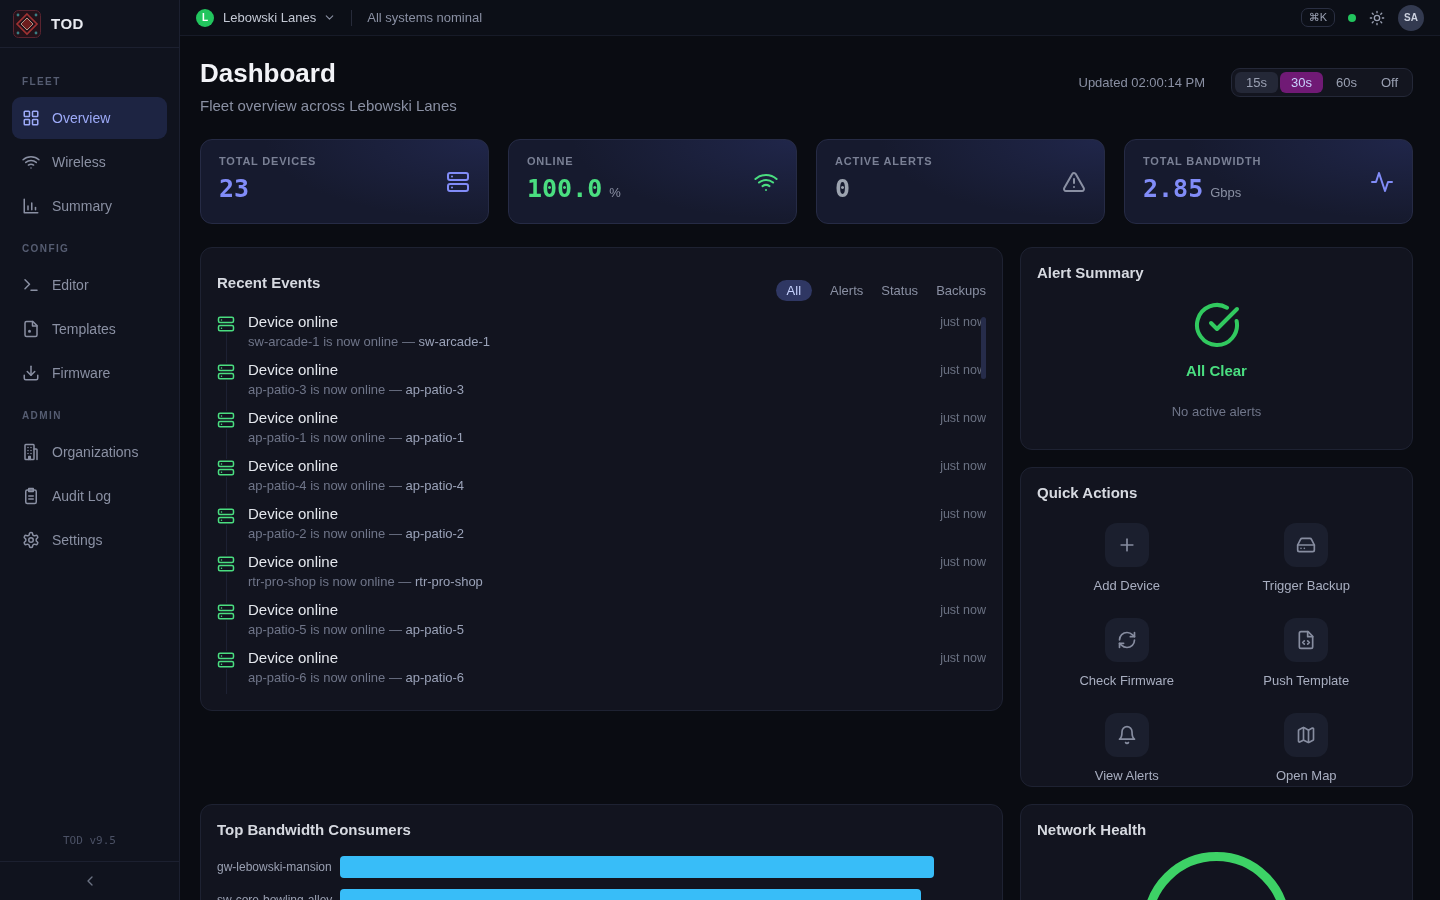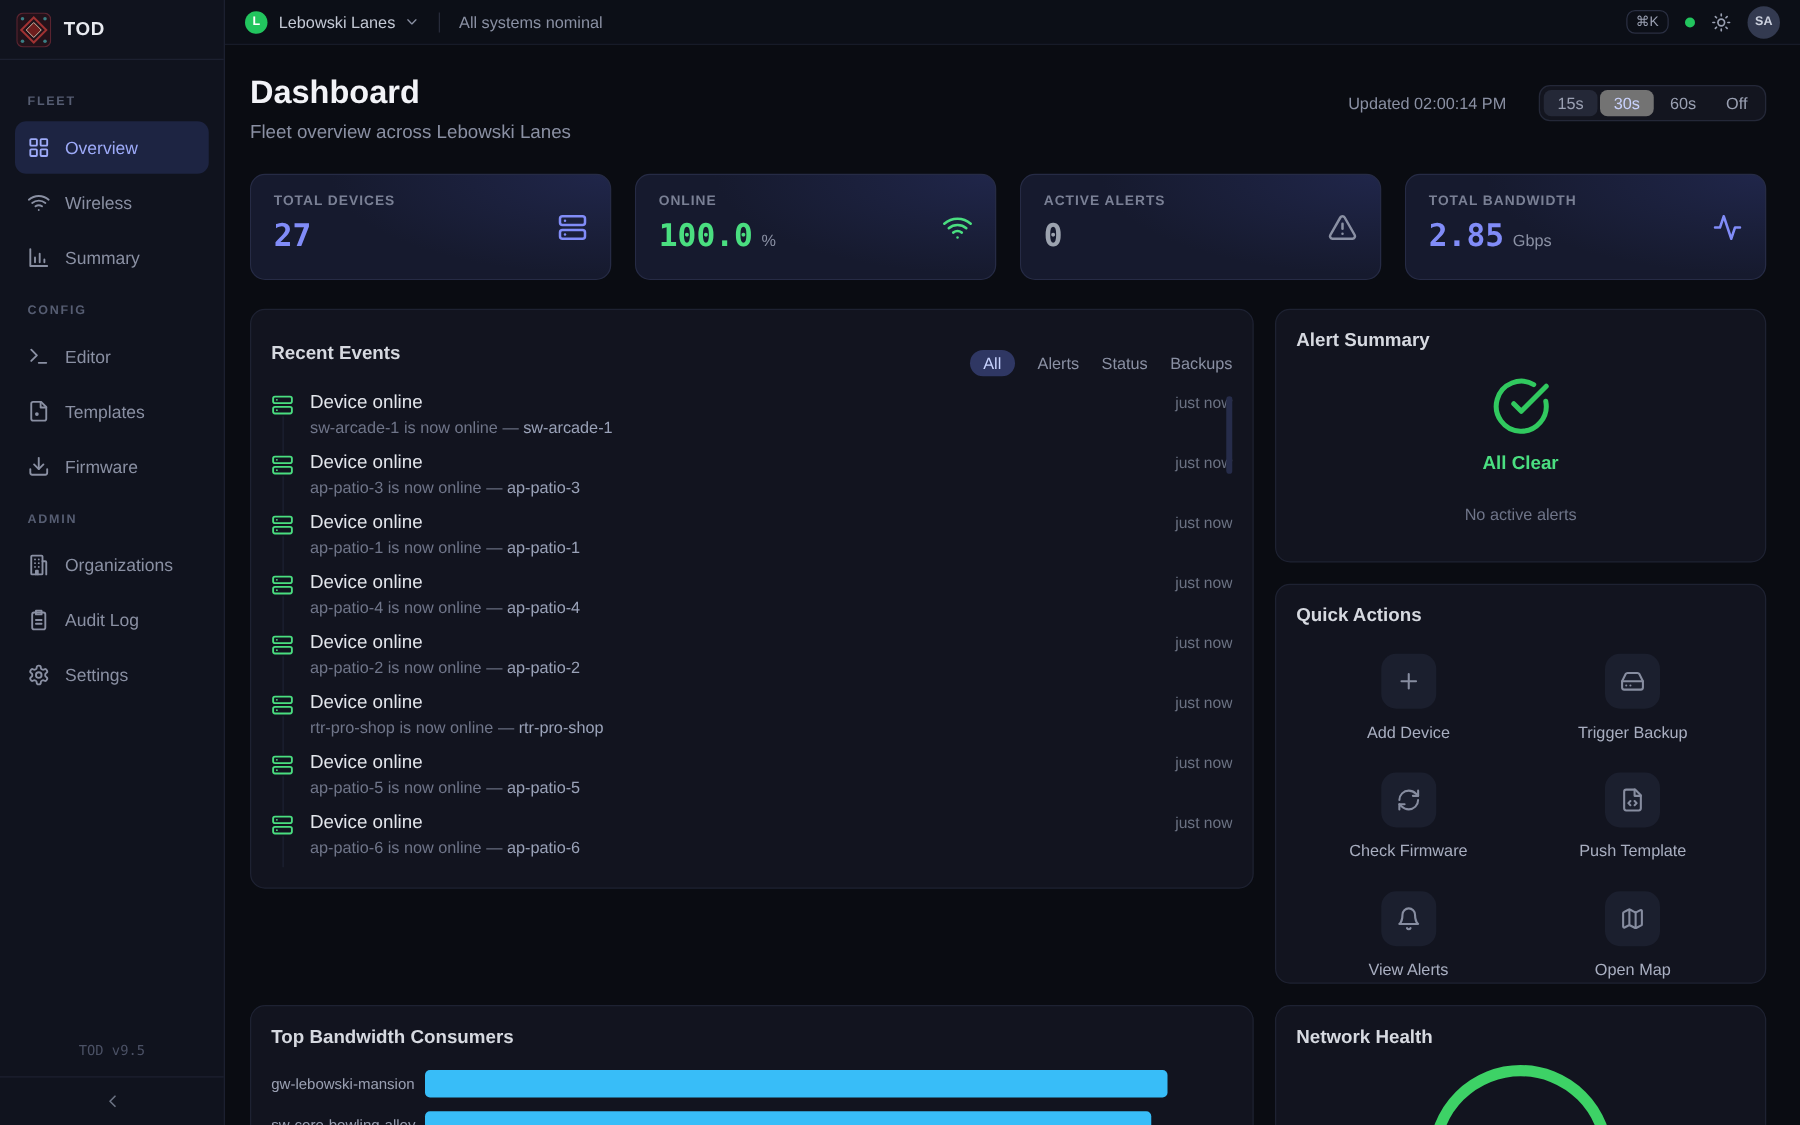--- a/index.html
+++ b/index.html
@@ -51,21 +51,21 @@
   .content { flex:1; padding:0 27px 0 20px; overflow:hidden; }
 
   .page-header { display:flex; justify-content:space-between; align-items:flex-start; margin-top:22px; }
   .page-title { font-size:26px; font-weight:bold; color:#f2f3f7; }
   .page-subtitle { font-size:15px; color:#8a90a3; margin-top:8px; }
   .header-right { display:flex; align-items:center; gap:26px; margin-top:10px; }
   .updated { font-size:13px; color:#8a90a3; }
   .seg { display:inline-flex; background:#13151f; border:1px solid #242838; border-radius:9px; padding:3px; gap:2px; }
   .seg button { border:none; background:transparent; color:#9aa0b2; font-size:13px; font-family:inherit; padding:3px 11px; border-radius:6px; cursor:pointer; }
   .seg button.shaded { background:#242837; }
-  .seg button.active { background:#737373; color:#c9d2fd; }
+  .seg button.active { background:#701a75; color:#c9d2fd; }
 
   
   .stats-row { display:grid; grid-template-columns:repeat(4,1fr); gap:19px; margin-top:25px; }
   .stat-card {
     position:relative; height:85px; border-radius:12px; padding:15px 18px;
     background:radial-gradient(130% 160% at 100% 0%, #20264a 0%, #161a2e 60%);
     border:1px solid #262b45;
   }
   .stat-label { font-size:11px; letter-spacing:0.8px; color:#7a8095; font-weight:bold; }
   .stat-value-row { display:flex; align-items:baseline; gap:7px; margin-top:7px; }
@@ -295,21 +295,21 @@
           <button>60s</button>
           <button>Off</button>
         </div>
       </div>
     </div>
 
     <div class="stats-row">
       <div class="stat-card">
         <div class="stat-label">TOTAL DEVICES</div>
         <div class="stat-value-row">
-            <span class="stat-value" style="color: rgb(129, 140, 248);">27</span>
+            <span class="stat-value" style="color: rgb(129, 140, 248);">23</span>
           </div>
         <span class="card-icon" style="color: rgb(129, 140, 248);">
             <svg viewBox="0 0 24 24" fill="none" stroke="currentColor" stroke-width="2" stroke-linecap="round" stroke-linejoin="round">
               <rect x="2" y="3" width="20" height="7" rx="2"></rect>
               <rect x="2" y="14" width="20" height="7" rx="2"></rect>
               <line x1="6" y1="6.5" x2="6.01" y2="6.5"></line>
               <line x1="6" y1="17.5" x2="6.01" y2="17.5"></line>
             </svg>
           </span>
       </div>

